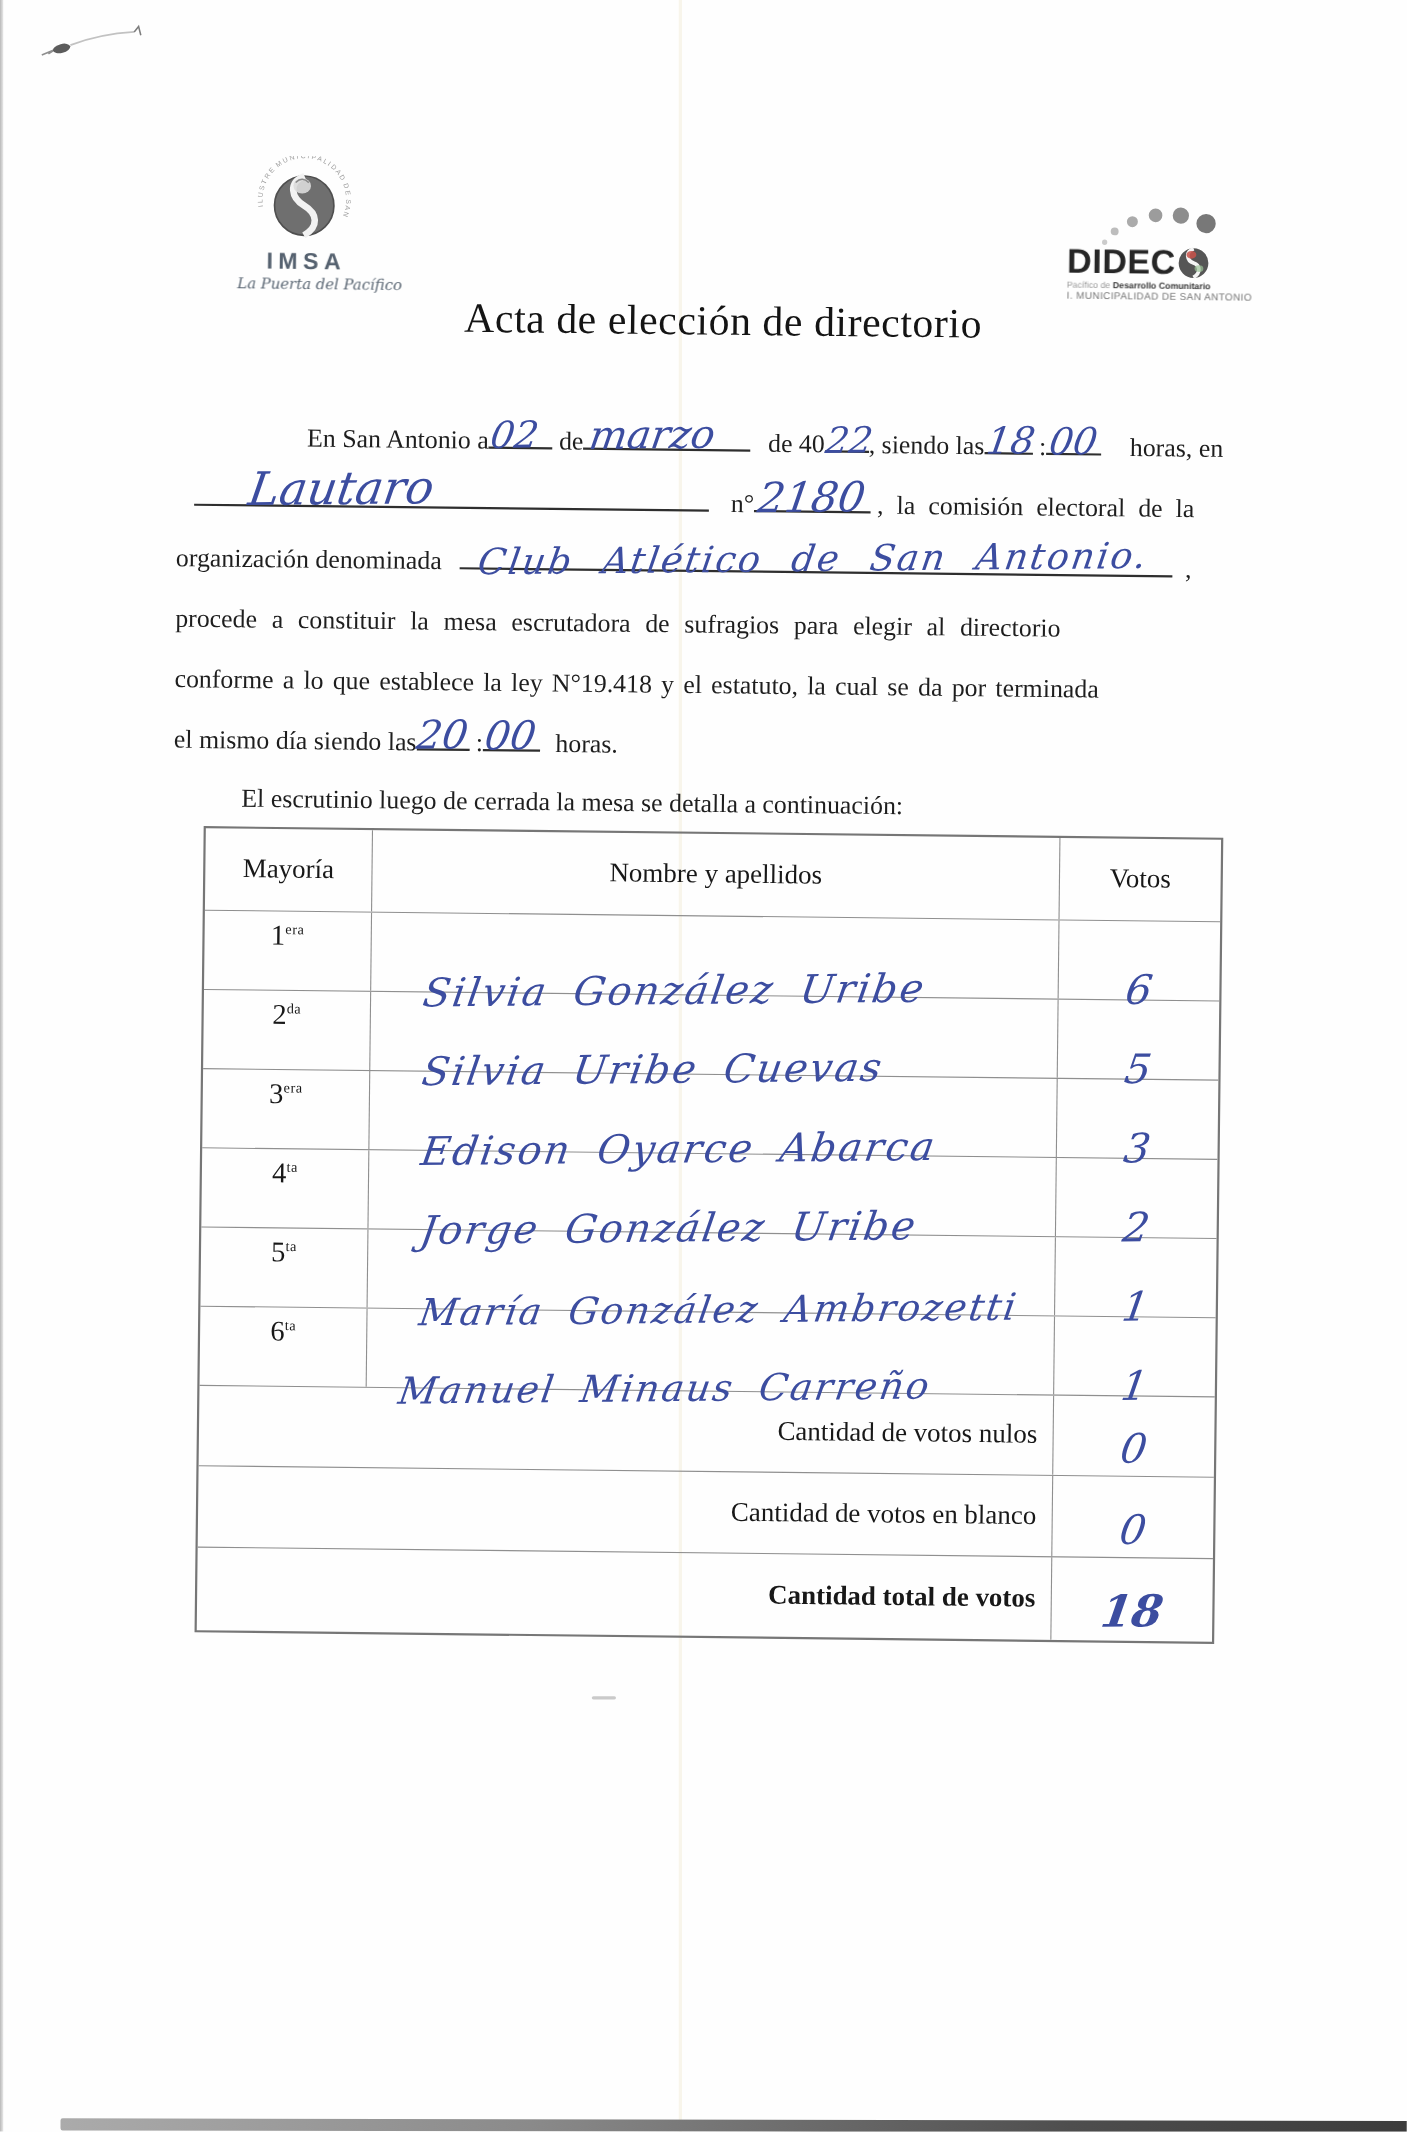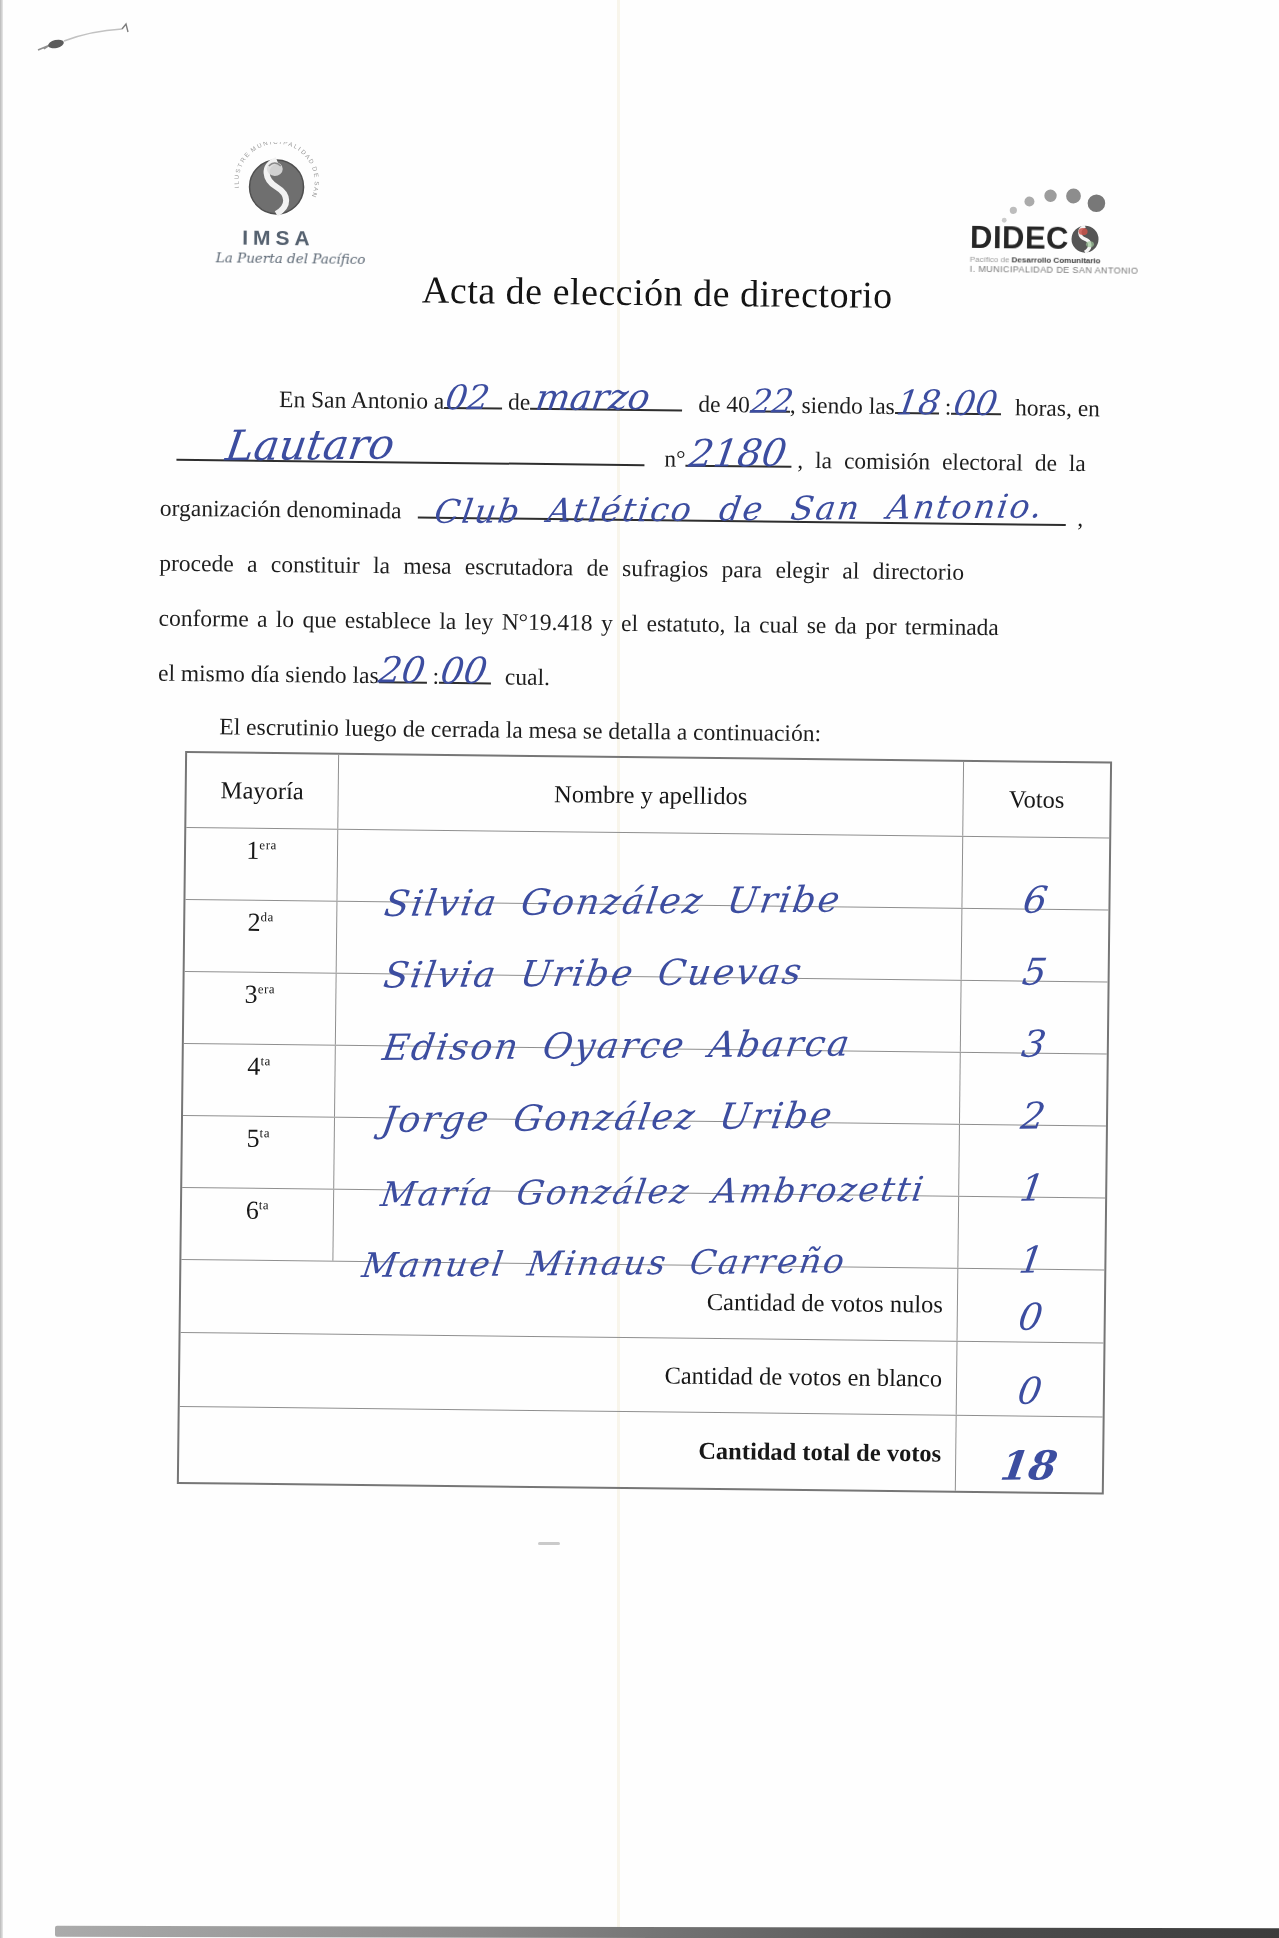--- a/index.html
+++ b/index.html
@@ -140,41 +140,41 @@
       <div class="sub2">I. MUNICIPALIDAD DE SAN ANTONIO</div>
     </div>
 
     <div class="title">Acta de elección de directorio</div>
 
     <div class="bline" style="top:386px; padding-left:118px;">
       <span>En San Antonio a</span><span class="blank" style="width:58px;"><span class="hw" style="font-size:34px; left:2px;">02</span></span>
       <span>de</span><span class="blank" style="width:152px;"><span class="hw" style="font-size:36px; left:6px;">marzo</span></span>
       <span style="margin-left:10px;">de 40</span><span class="blank" style="width:40px;"><span class="hw" style="font-size:33px; left:1px;">22</span></span><span>, siendo las</span><span class="blank" style="width:44px;"><span class="hw" style="font-size:34px; left:2px;">18</span></span>
       <span>:</span><span class="blank" style="width:50px;"><span class="hw" style="font-size:34px; left:3px;">00</span></span>
-      <span style="margin-left:8px;">horas, en</span>
+      <span style="margin-left:20px;">horas, en</span>
     </div>
 
     <div class="bline" style="top:441px; padding-left:16px;">
       <span class="blank" style="width:468px;"><span class="hw" style="font-size:42px; left:50px; bottom:-6px;">Lautaro</span></span>
       <span style="margin-left:14px;">n°</span><span class="blank" style="width:106px;"><span class="hw" style="font-size:38px; left:4px;">2180</span></span>
       <span style="word-spacing:6px;">, la comisión electoral de la</span>
     </div>
 
     <div class="bline" style="top:496px;">
       <span>organización denominada</span>
       <span class="blank" style="width:648px; margin-left:10px;"><span class="hw" style="font-size:33px; left:18px; bottom:-5px; letter-spacing:2px; word-spacing:14px;">Club Atlético de San Antonio.</span></span>
       <span style="margin-left:6px;">,</span>
     </div>
 
     <div class="bline" style="top:551px; word-spacing:7.5px;">procede a constituir la mesa escrutadora de sufragios para elegir al directorio</div>
     <div class="bline" style="top:606px; word-spacing:2.5px;">conforme a lo que establece la ley N°19.418 y el estatuto, la cual se da por terminada</div>
     <div class="bline" style="top:661px;">
       <span>el mismo día siendo las</span><span class="blank" style="width:48px;"><span class="hw" style="font-size:36px; left:0;">20</span></span>
       <span>:</span><span class="blank" style="width:52px;"><span class="hw" style="font-size:36px; left:2px;">00</span></span>
-      <span style="margin-left:8px;">cual.</span>
+      <span style="margin-left:8px;">horas.</span>
     </div>
     <div class="bline" style="top:714px; padding-left:62px;">El escrutinio luego de cerrada la mesa se detalla a continuación:</div>
 
     <div class="etable">
 
       <div class="trow thead">
         <div class="c1">Mayoría</div>
         <div class="c2">Nombre y apellidos</div>
         <div class="c3">Votos</div>
       </div>

